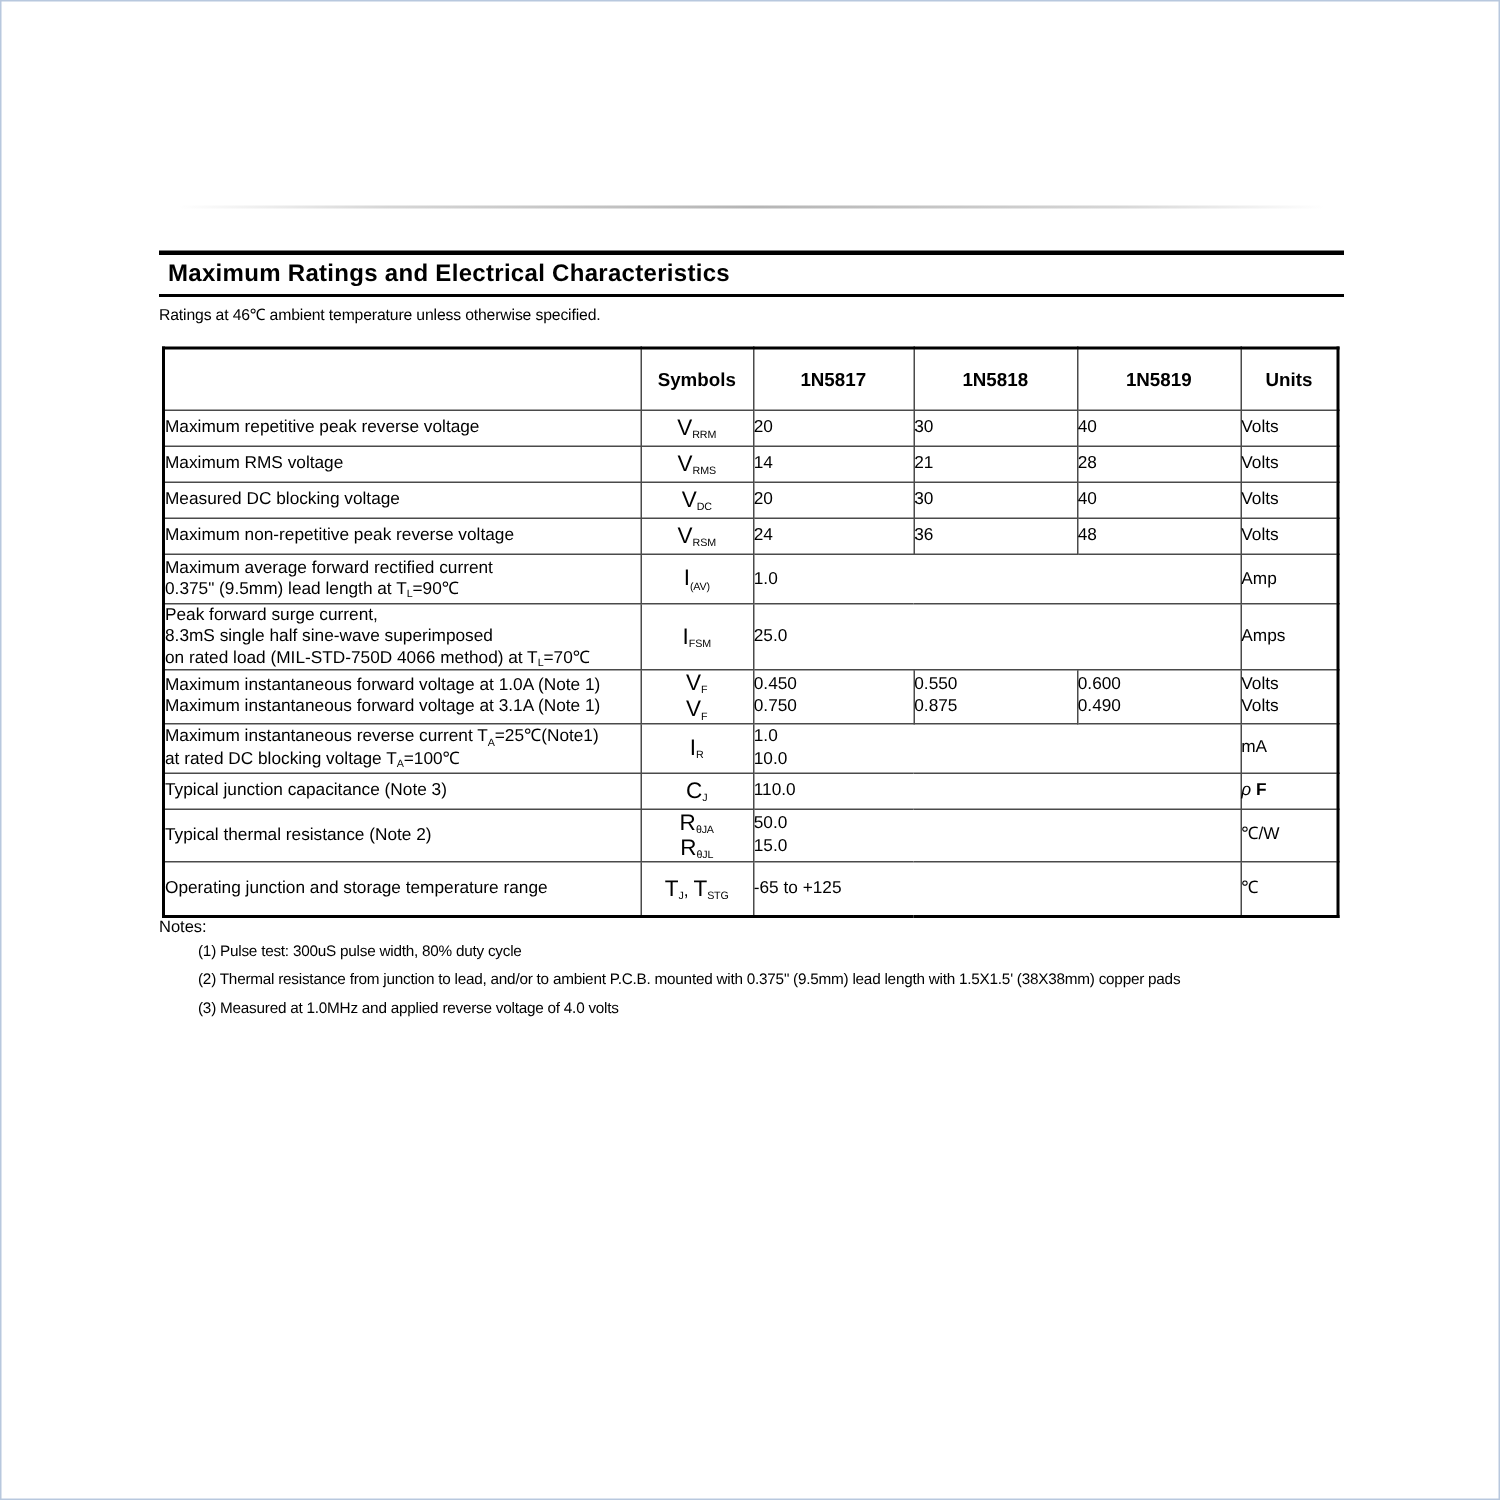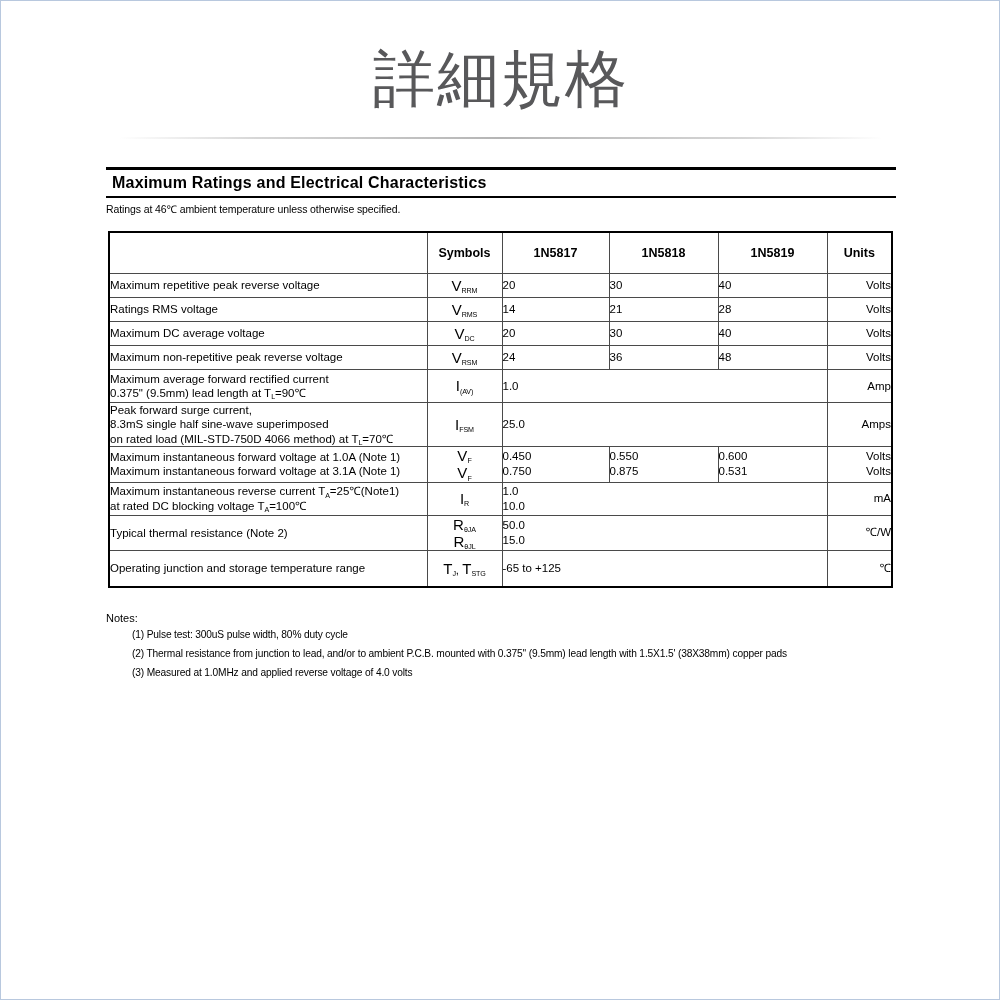--- a/index.html
+++ b/index.html
@@ -128,21 +128,21 @@
     text-align: left;
     line-height: 1.3;
     font-size: 11.8px;
   }
   .cell-sym {
     text-align: center;
     font-size: 14px;
     line-height: 1.15;
   }
   .cell-units {
-    text-align: right;
+    text-align: left;
     font-size: 11.8px;
     line-height: 1.3;
   }
   .r-tall  { height: 36px; }
   .r-std   { height: 24px; }
   .r-two   { height: 33px; }
   .r-three { height: 44px; }
 
   sub {
     font-size: 0.62em;
@@ -174,21 +174,20 @@
     letter-spacing: -0.15px;
     white-space: nowrap;
   }
 </style>
 </head>
 <body>
 
 <div class="page">
 
   <div class="banner">
-    <div class="banner-title">詳細規格</div>
     <div class="banner-rule"></div>
   </div>
 
   <div class="section-block">
     <div class="rule-top"></div>
     <div class="section-title">Maximum Ratings and Electrical Characteristics</div>
     <div class="rule-bottom"></div>
     <div class="ratings-note">Ratings at 46℃ ambient temperature unless otherwise specified.</div>
   </div>
 
@@ -214,30 +213,30 @@
       <tr class="r-std">
         <td class="cell-desc">Maximum repetitive peak reverse voltage</td>
         <td class="cell-sym"><span class="sym-main">V</span><sub>RRM</sub></td>
         <td class="cell-ctr">20</td>
         <td class="cell-ctr">30</td>
         <td class="cell-ctr">40</td>
         <td class="cell-units">Volts</td>
       </tr>
 
       <tr class="r-std">
-        <td class="cell-desc">Ratings RMS voltage</td>
+        <td class="cell-desc">Maximum RMS voltage</td>
         <td class="cell-sym"><span class="sym-main">V</span><sub>RMS</sub></td>
         <td class="cell-ctr">14</td>
         <td class="cell-ctr">21</td>
         <td class="cell-ctr">28</td>
         <td class="cell-units">Volts</td>
       </tr>
 
       <tr class="r-std">
-        <td class="cell-desc">Maximum DC average voltage</td>
+        <td class="cell-desc">Measured DC blocking voltage</td>
         <td class="cell-sym"><span class="sym-main">V</span><sub>DC</sub></td>
         <td class="cell-ctr">20</td>
         <td class="cell-ctr">30</td>
         <td class="cell-ctr">40</td>
         <td class="cell-units">Volts</td>
       </tr>
 
       <tr class="r-std">
         <td class="cell-desc">Maximum non-repetitive peak reverse voltage</td>
         <td class="cell-sym"><span class="sym-main">V</span><sub>RSM</sub></td>
@@ -277,39 +276,45 @@
           <span class="sym-main">V</span><sub>F</sub><br>
           <span class="sym-main">V</span><sub>F</sub>
         </td>
         <td class="cell-ctr">
           <span>0.450</span><br><span>0.750</span>
         </td>
         <td class="cell-ctr">
           <span>0.550</span><br><span>0.875</span>
         </td>
         <td class="cell-ctr">
-          <span>0.600</span><br><span>0.531</span>
+          <span>0.600</span><br><span>0.490</span>
         </td>
         <td class="cell-units">
           <span>Volts</span><br><span>Volts</span>
         </td>
       </tr>
 
       <tr class="r-two">
         <td class="cell-desc">
           <span>Maximum instantaneous reverse current  T</span><sub>A</sub><span>=25℃(Note1)</span><br>
           <span>at rated DC blocking voltage             T</span><sub>A</sub><span>=100℃</span>
         </td>
         <td class="cell-sym"><span class="sym-main">I</span><sub>R</sub></td>
         <td class="cell-ctr" colspan="3">
           <span>1.0</span><br><span>10.0</span>
         </td>
         <td class="cell-units">mA</td>
       </tr>
 
+      <tr class="r-std">
+        <td class="cell-desc">Typical junction capacitance (Note 3)</td>
+        <td class="cell-sym"><span class="sym-main">C</span><sub>J</sub></td>
+        <td class="cell-ctr" colspan="3">110.0</td>
+        <td class="cell-units"><span class="rho">ρ</span> <span class="uF">F</span></td>
+      </tr>
 
       <tr class="r-two">
         <td class="cell-desc">Typical thermal resistance (Note 2)</td>
         <td class="cell-sym">
           <span class="sym-main">R</span><sub>θJA</sub><br>
           <span class="sym-main">R</span><sub>θJL</sub>
         </td>
         <td class="cell-ctr" colspan="3">
           <span>50.0</span><br><span>15.0</span>
         </td>

